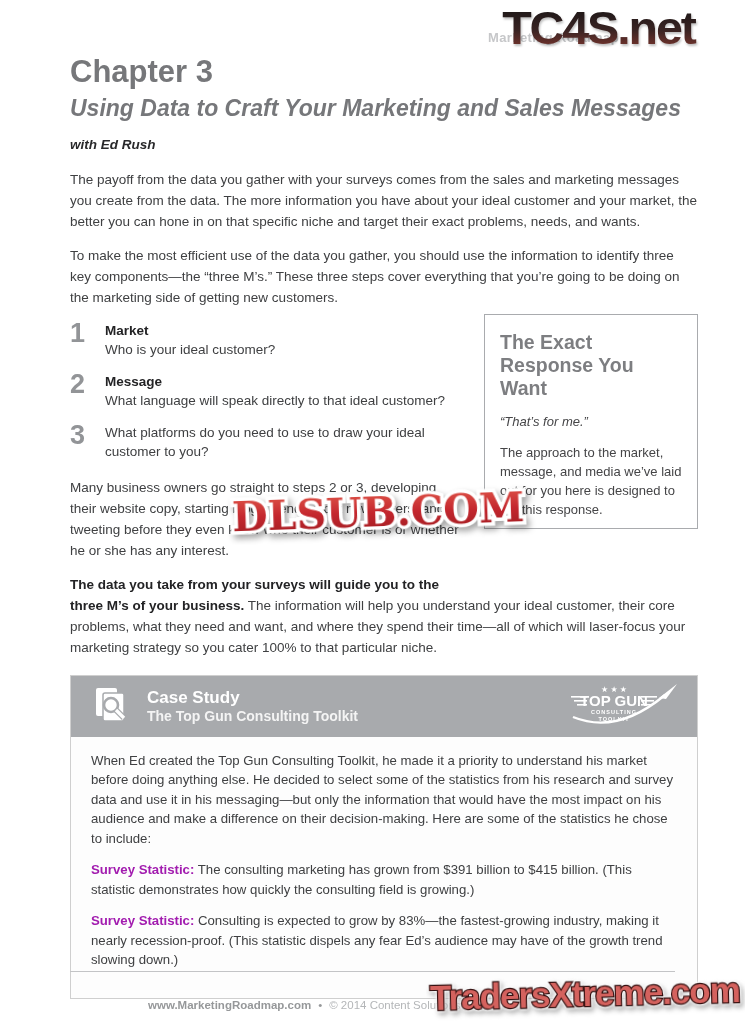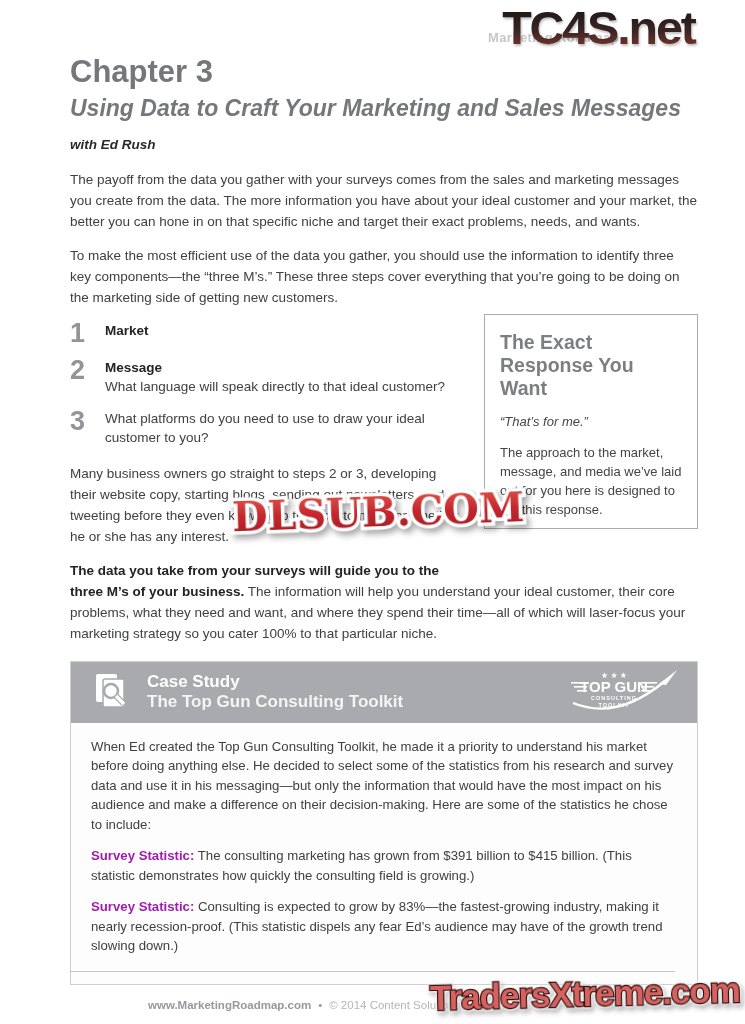--- a/index.html
+++ b/index.html
@@ -47,21 +47,21 @@
 
   
   .case{clear:none;margin-top:17px;border:1px solid #cfcfcf;background:#fdfdfd;}
   .case-head{
     height:61px;background:#a8aaad;display:flex;align-items:center;
     padding:0 18px 0 20px;
     justify-content:flex-end;
   }
   .case-head-titles{margin-left:14px;}
   .case-title{font-size:17px;font-weight:bold;color:#ffffff;line-height:1.15;}
-  .case-subtitle{font-size:17px;font-weight:bold;color:#f4f4f4;line-height:1.2;}
+  .case-subtitle{font-size:14px;font-weight:bold;color:#f4f4f4;line-height:1.2;}
   .case-logo{margin-left:auto;}
   .case-body{padding:14px 20px 16px 20px;}
   .case-body p{margin:0 0 12px 0;font-size:13.2px;line-height:19.5px;}
   .case-body p b{color:#a21caf;}
 
   
   .footer-rule{position:absolute;left:70px;top:971px;width:605px;height:1px;background:#c3c4c6;}
   .footer-text{position:absolute;left:148px;top:999px;font-size:11.5px;color:#b4b6b8;}
   .footer-text .site{font-weight:bold;color:#96989a;}
   .footer-text .sep{margin:0 7px;color:#96989a;}
@@ -96,20 +96,21 @@
       <div class="sidebar-title">The Exact Response You Want</div>
       <p class="quote">“That’s for me.”</p>
       <p>The approach to the market, message, and media we’ve laid out for you here is designed to get this response.</p>
     </div>
 
     <div class="mlist">
       <div class="mitem">
         <div class="mnum">1</div>
         <div>
           <div class="mtitle">Market</div>
+          <div class="mdesc">Who is your ideal customer?</div>
         </div>
       </div>
       <div class="mitem">
         <div class="mnum">2</div>
         <div>
           <div class="mtitle">Message</div>
           <div class="mdesc">What language will speak directly to that ideal customer?</div>
         </div>
       </div>
       <div class="mitem">

